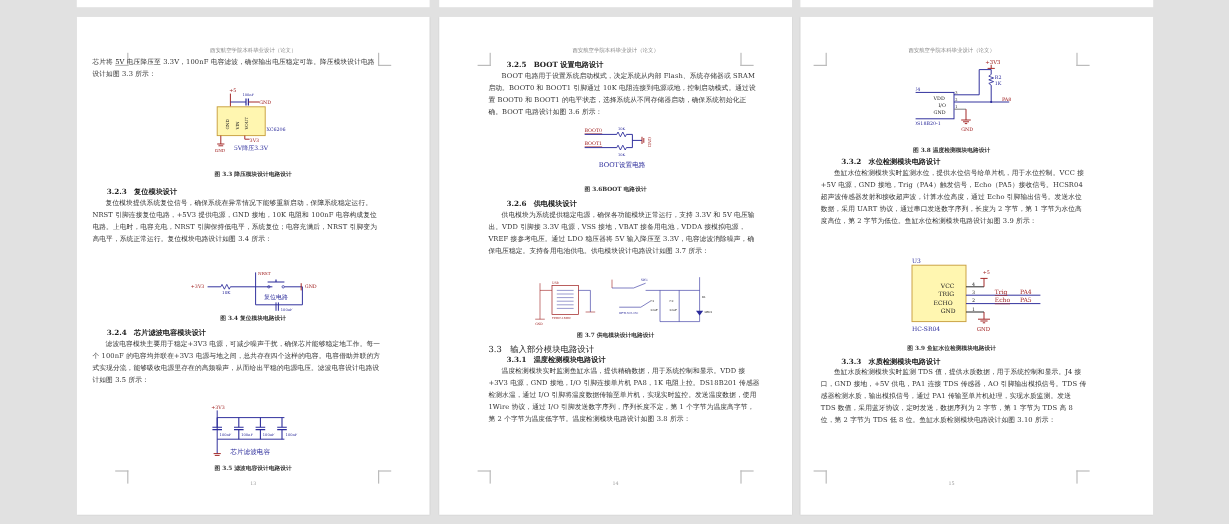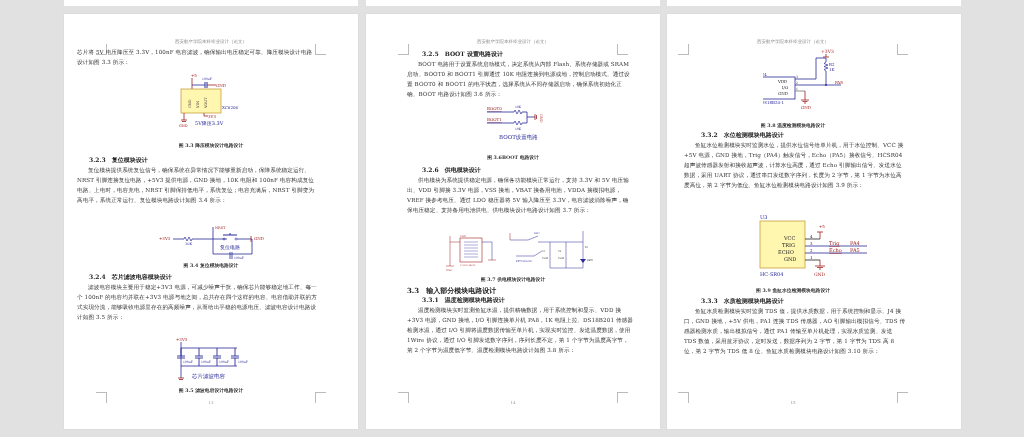--- a/index.html
+++ b/index.html
@@ -10,21 +10,21 @@
   .c-tl{border-right-width:1px;border-bottom-width:1px;}
   .c-tr{border-left-width:1px;border-bottom-width:1px;}
   .c-bl{border-right-width:1px;border-top-width:1px;}
   .c-br{border-left-width:1px;border-top-width:1px;}
   .hdr{position:absolute;left:0;right:0;top:25px;text-align:center;font-size:4.5px;color:#888;}
   .pnum{position:absolute;left:0;right:0;bottom:24px;text-align:center;font-size:4px;color:#999;}
   .txt{position:absolute;font-size:5.6px;line-height:10px;color:#333;letter-spacing:0.1px;}
   .txt p{margin:0;text-indent:11px;}
   .txt p.noind{text-indent:0;}
   .h3{position:absolute;font-size:6px;font-weight:bold;color:#222;}
-  .h2{position:absolute;font-size:7px;font-weight:bold;color:#222;text-align:right;}
+  .h2{position:absolute;font-size:7px;font-weight:normal;color:#222;text-align:right;}
   .cap{position:absolute;left:0;right:0;text-align:center;font-size:4.8px;font-weight:bold;color:#333;}
   .fig{position:absolute;}
   svg text{font-family:"DejaVu Serif","Liberation Serif",serif;}
 </style>
 </head>
 <body>
 
 <div class="prev-page" style="left:64px;width:294px;"></div>
 <div class="prev-page" style="left:366px;width:294px;"></div>
 <div class="prev-page" style="left:667px;width:294px;"></div>

